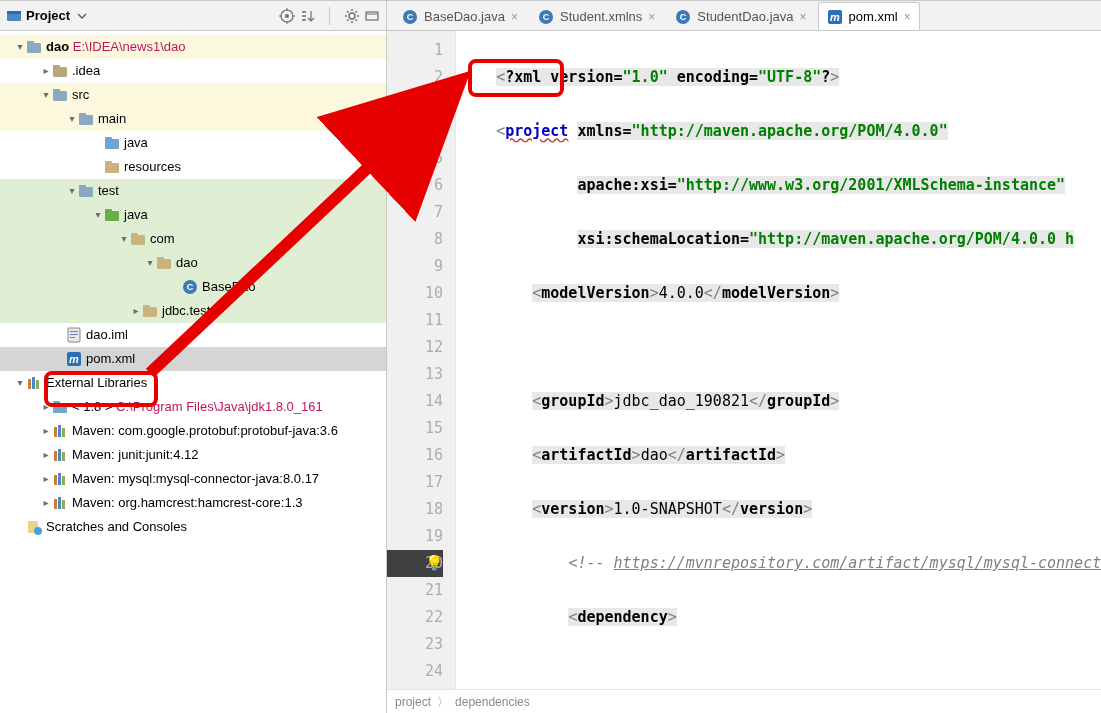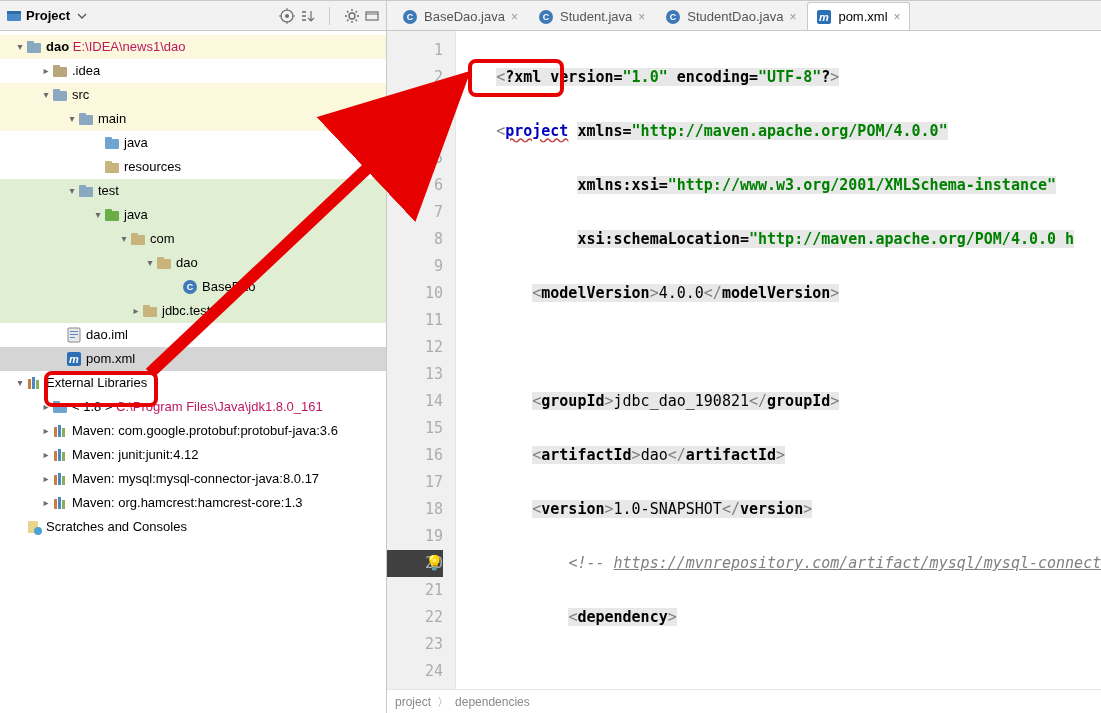--- a/index.html
+++ b/index.html
@@ -367,21 +367,21 @@
           <span>BaseDao.java</span>
           <span class="close">×</span>
         </div>
       <div class="tab">
           <span class="ico">
             <svg width="14" height="14">
               <circle cx="7" cy="7" r="7" fill="#3e7ab7"></circle>
               <text x="7" y="10" text-anchor="middle" font-size="9" fill="#fff" font-weight="bold">C</text>
             </svg>
           </span>
-          <span>Student.java</span>
+          <span>Student.xmlns</span>
           <span class="close">×</span>
         </div>
       <div class="tab">
           <span class="ico">
             <svg width="14" height="14">
               <circle cx="7" cy="7" r="7" fill="#3e7ab7"></circle>
               <text x="7" y="10" text-anchor="middle" font-size="9" fill="#fff" font-weight="bold">C</text>
             </svg>
           </span>
           <span>StudentDao.java</span>
@@ -424,21 +424,21 @@
         <div class="ln">21</div>
           <div class="ln">22</div>
           <div class="ln">23</div>
           <div class="ln">24</div>
         <span class="bulb" style="top:calc(6px + 19*27px)">💡</span>
       </div>
 
       <div class="code">
 <div class="l"><span class="ind">    </span><span class="bhl"><span class="pn">&lt;</span><span class="tg">?xml version=</span><span class="av">"1.0"</span> <span class="tg">encoding=</span><span class="av">"UTF-8"</span><span class="tg">?</span><span class="pn">&gt;</span></span></div>
 <div class="l"><span class="ind">    </span><span class="pn">&lt;</span><span class="proj-link">project</span> <span class="bhl"><span class="tg">xmlns=</span><span class="av">"http://maven.apache.org/POM/4.0.0"</span></span></div>
-<div class="l"><span class="ind">             </span><span class="bhl"><span class="tg">xmlns:xsi=</span><span class="av">"http://www.w3.org/2001/XMLSchema-instance"</span></span></div>
+<div class="l"><span class="ind">             </span><span class="bhl"><span class="tg">apache:xsi=</span><span class="av">"http://www.w3.org/2001/XMLSchema-instance"</span></span></div>
 <div class="l"><span class="ind">             </span><span class="bhl"><span class="tg">xsi:schemaLocation=</span><span class="av">"http://maven.apache.org/POM/4.0.0 h</span></span></div>
 <div class="l"><span class="ind">        </span><span class="bhl"><span class="pn">&lt;</span><span class="tg">modelVersion</span><span class="pn">&gt;</span></span><span class="txt">4.0.0</span><span class="bhl"><span class="pn">&lt;/</span><span class="tg">modelVersion</span><span class="pn">&gt;</span></span></div>
 <div class="l"></div>
 <div class="l"><span class="ind">        </span><span class="bhl"><span class="pn">&lt;</span><span class="tg">groupId</span><span class="pn">&gt;</span></span><span class="txt">jdbc_dao_190821</span><span class="bhl"><span class="pn">&lt;/</span><span class="tg">groupId</span><span class="pn">&gt;</span></span></div>
 <div class="l"><span class="ind">        </span><span class="bhl"><span class="pn">&lt;</span><span class="tg">artifactId</span><span class="pn">&gt;</span></span><span class="txt">dao</span><span class="bhl"><span class="pn">&lt;/</span><span class="tg">artifactId</span><span class="pn">&gt;</span></span></div>
 <div class="l"><span class="ind">        </span><span class="bhl"><span class="pn">&lt;</span><span class="tg">version</span><span class="pn">&gt;</span></span><span class="txt">1.0-SNAPSHOT</span><span class="bhl"><span class="pn">&lt;/</span><span class="tg">version</span><span class="pn">&gt;</span></span></div>
 <div class="l"><span class="ind">            </span><span class="cm">&lt;!-- </span><span class="cmurl">https://mvnrepository.com/artifact/mysql/mysql-connector</span></div>
 <div class="l"><span class="ind">            </span><span class="bhl"><span class="pn">&lt;</span><span class="tg">dependency</span><span class="pn">&gt;</span></span></div>
 
 

